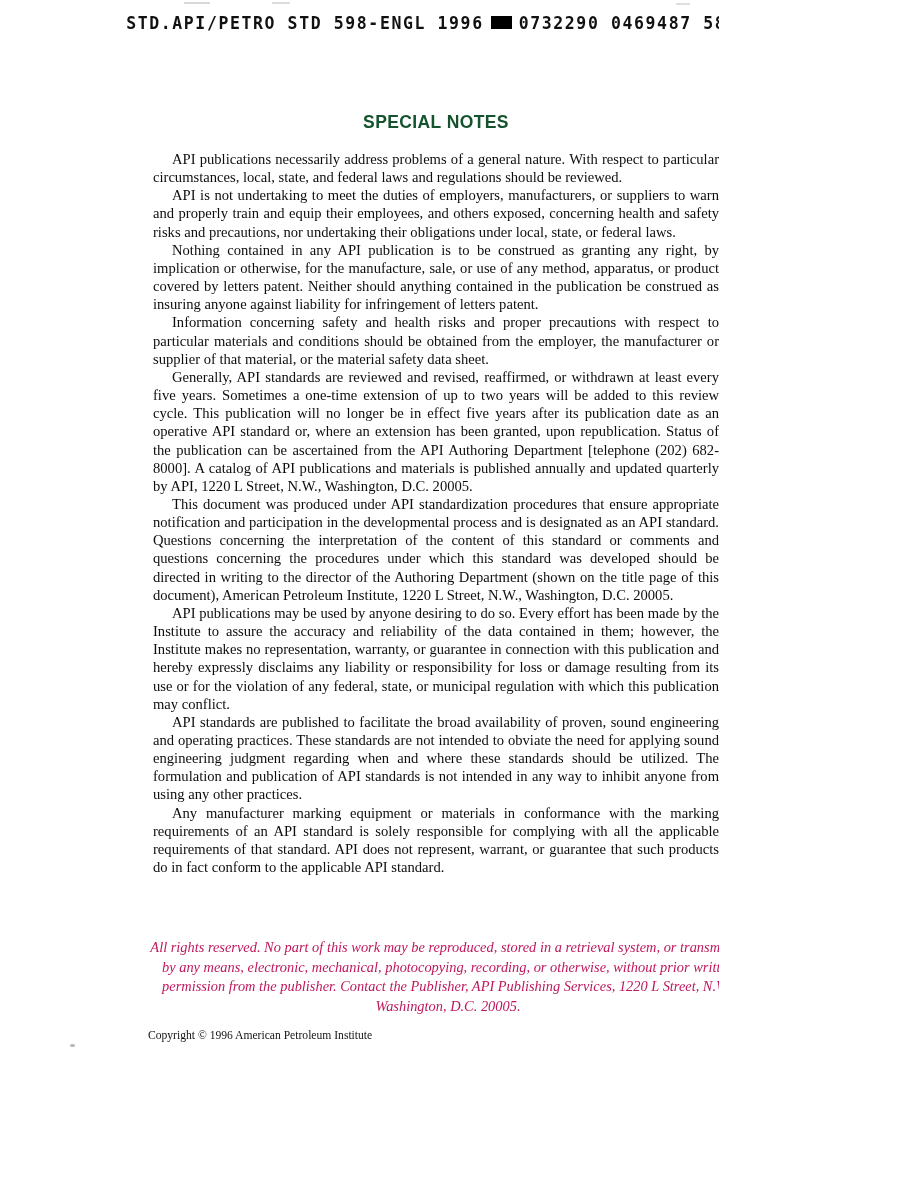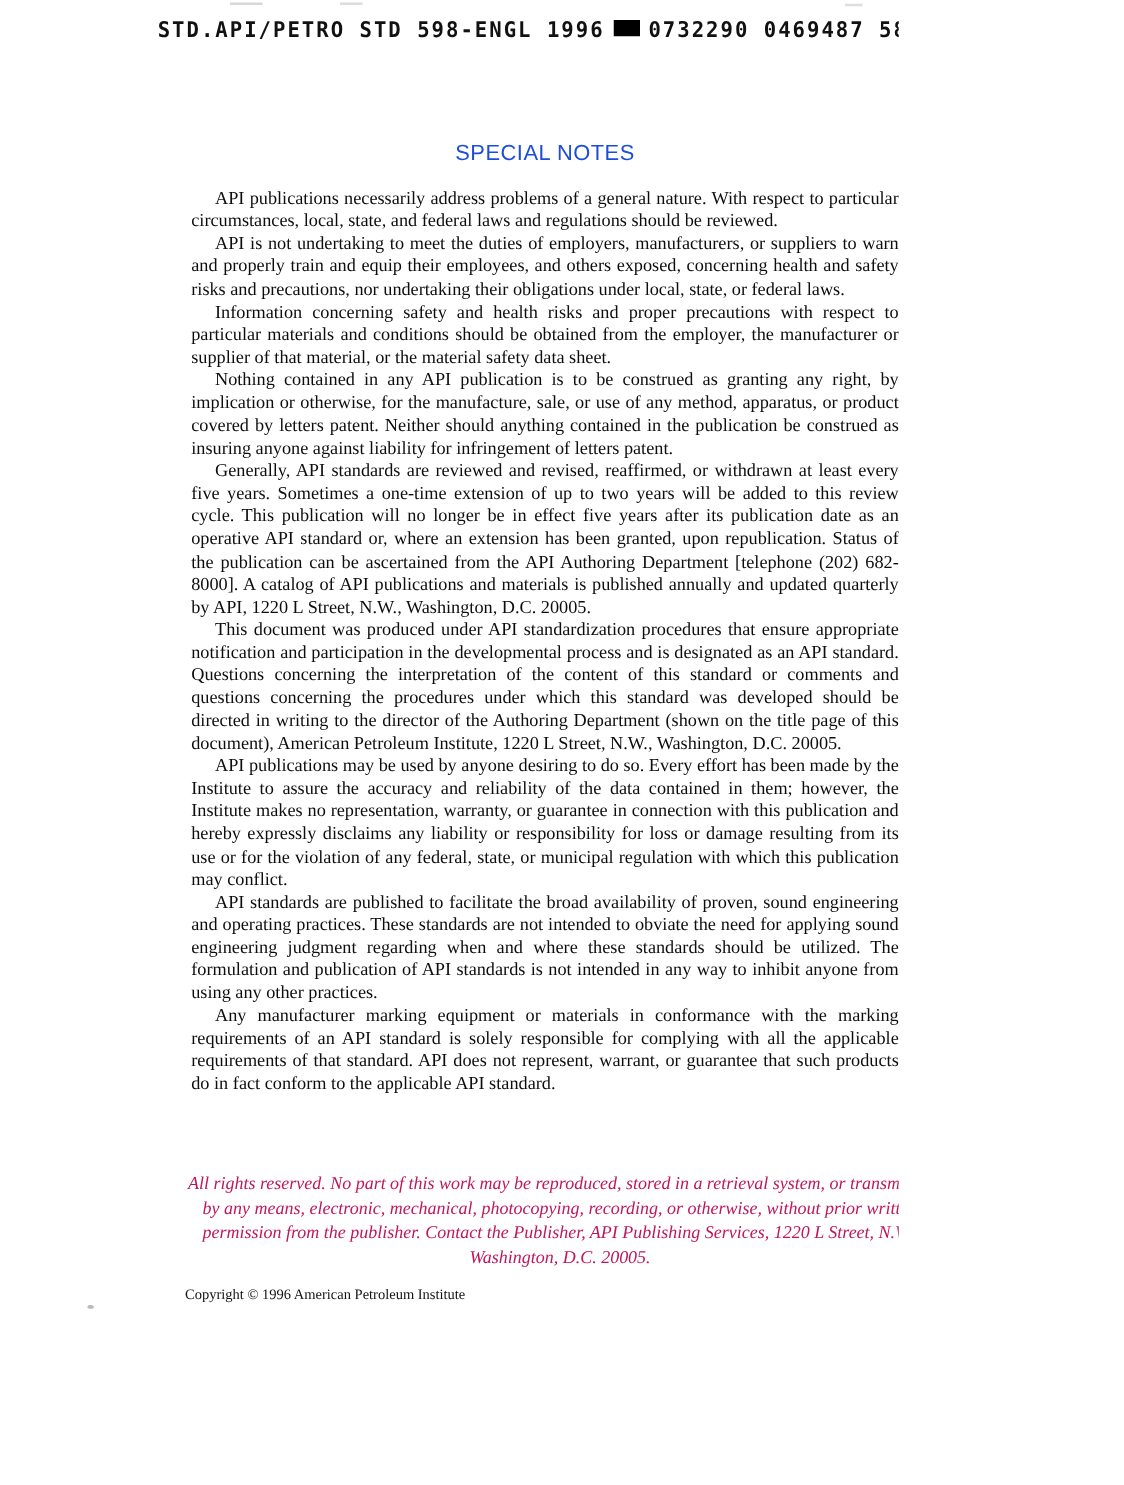--- a/index.html
+++ b/index.html
@@ -73,25 +73,25 @@
   .content {
     position: absolute;
     left: 153px;
     top: 112px;
     width: 566px;
   }
 
   .doc-title {
     font-family: "Liberation Sans", "DejaVu Sans", sans-serif;
     font-size: 17.5px;
-    font-weight: normal;
+    font-weight: bold;
     letter-spacing: 0.4px;
     text-align: center;
     margin: 0 0 17px 0;
-    color: #1d4ed8;
+    color: #14532d;
   }
 
   .body-text p {
     margin: 0;
     font-size: 14.6px;
     line-height: 18.15px;
     text-align: justify;
     text-justify: inter-word;
     text-indent: 19px;
     color: #0d0d0d;
@@ -143,22 +143,22 @@
       <span class="scan-block"></span>
     </div>
   </div>
 
   <div class="content">
     <h1 class="doc-title">SPECIAL NOTES</h1>
 
     <div class="body-text" id="body-text">
         <p>API publications necessarily address problems of a general nature. With respect to particular circumstances, local, state, and federal laws and regulations should be reviewed.</p>
         <p>API is not undertaking to meet the duties of employers, manufacturers, or suppliers to warn and properly train and equip their employees, and others exposed, concerning health and safety risks and precautions, nor undertaking their obligations under local, state, or federal laws.</p>
+        <p>Nothing contained in any API publication is to be construed as granting any right, by implication or otherwise, for the manufacture, sale, or use of any method, apparatus, or product covered by letters patent. Neither should anything contained in the publication be construed as insuring anyone against liability for infringement of letters patent.</p>
         <p>Information concerning safety and health risks and proper precautions with respect to particular materials and conditions should be obtained from the employer, the manufacturer or supplier of that material, or the material safety data sheet.</p>
-        <p>Nothing contained in any API publication is to be construed as granting any right, by implication or otherwise, for the manufacture, sale, or use of any method, apparatus, or product covered by letters patent. Neither should anything contained in the publication be construed as insuring anyone against liability for infringement of letters patent.</p>
         <p>Generally, API standards are reviewed and revised, reaffirmed, or withdrawn at least every five years. Sometimes a one-time extension of up to two years will be added to this review cycle. This publication will no longer be in effect five years after its publication date as an operative API standard or, where an extension has been granted, upon republication. Status of the publication can be ascertained from the API Authoring Department [telephone (202) 682-8000]. A catalog of API publications and materials is published annually and updated quarterly by API, 1220 L Street, N.W., Washington, D.C. 20005.</p>
         <p>This document was produced under API standardization procedures that ensure appropriate notification and participation in the developmental process and is designated as an API standard. Questions concerning the interpretation of the content of this standard or comments and questions concerning the procedures under which this standard was developed should be directed in writing to the director of the Authoring Department (shown on the title page of this document), American Petroleum Institute, 1220 L Street, N.W., Washington, D.C. 20005.</p>
         <p>API publications may be used by anyone desiring to do so. Every effort has been made by the Institute to assure the accuracy and reliability of the data contained in them; however, the Institute makes no representation, warranty, or guarantee in connection with this publication and hereby expressly disclaims any liability or responsibility for loss or damage resulting from its use or for the violation of any federal, state, or municipal regulation with which this publication may conflict.</p>
         <p>API standards are published to facilitate the broad availability of proven, sound engineering and operating practices. These standards are not intended to obviate the need for applying sound engineering judgment regarding when and where these standards should be utilized. The formulation and publication of API standards is not intended in any way to inhibit anyone from using any other practices.</p>
         <p>Any manufacturer marking equipment or materials in conformance with the marking requirements of an API standard is solely responsible for complying with all the applicable requirements of that standard. API does not represent, warrant, or guarantee that such products do in fact conform to the applicable API standard.</p>
       </div>
   </div>
 
   <div class="copyright-block">
     <p>All rights reserved. No part of this work may be reproduced, stored in a retrieval system, or transmitted by any means, electronic, mechanical, photocopying, recording, or otherwise, without prior written permission from the publisher. Contact the Publisher, API Publishing Services, 1220 L Street, N.W., Washington, D.C. 20005.</p>

